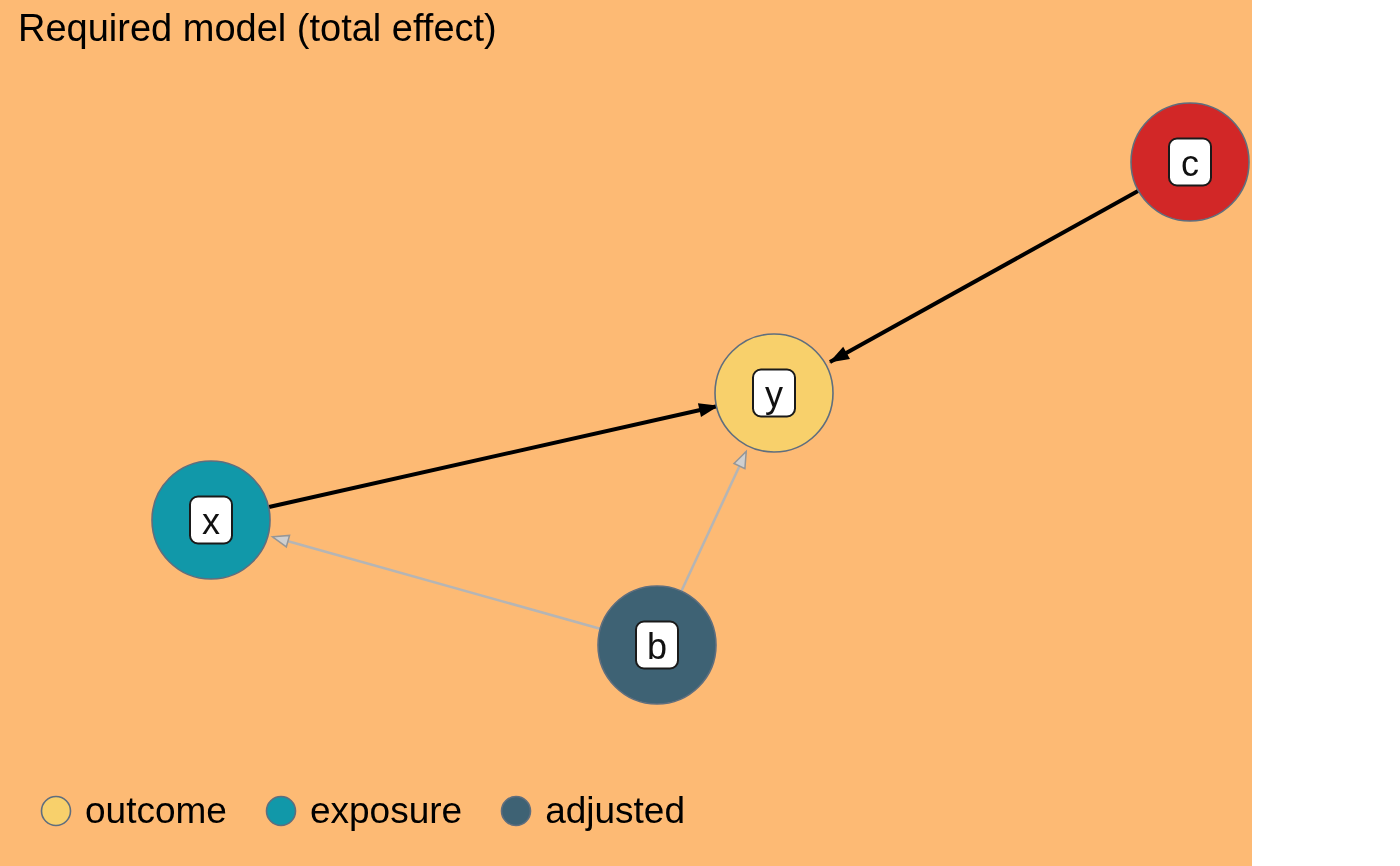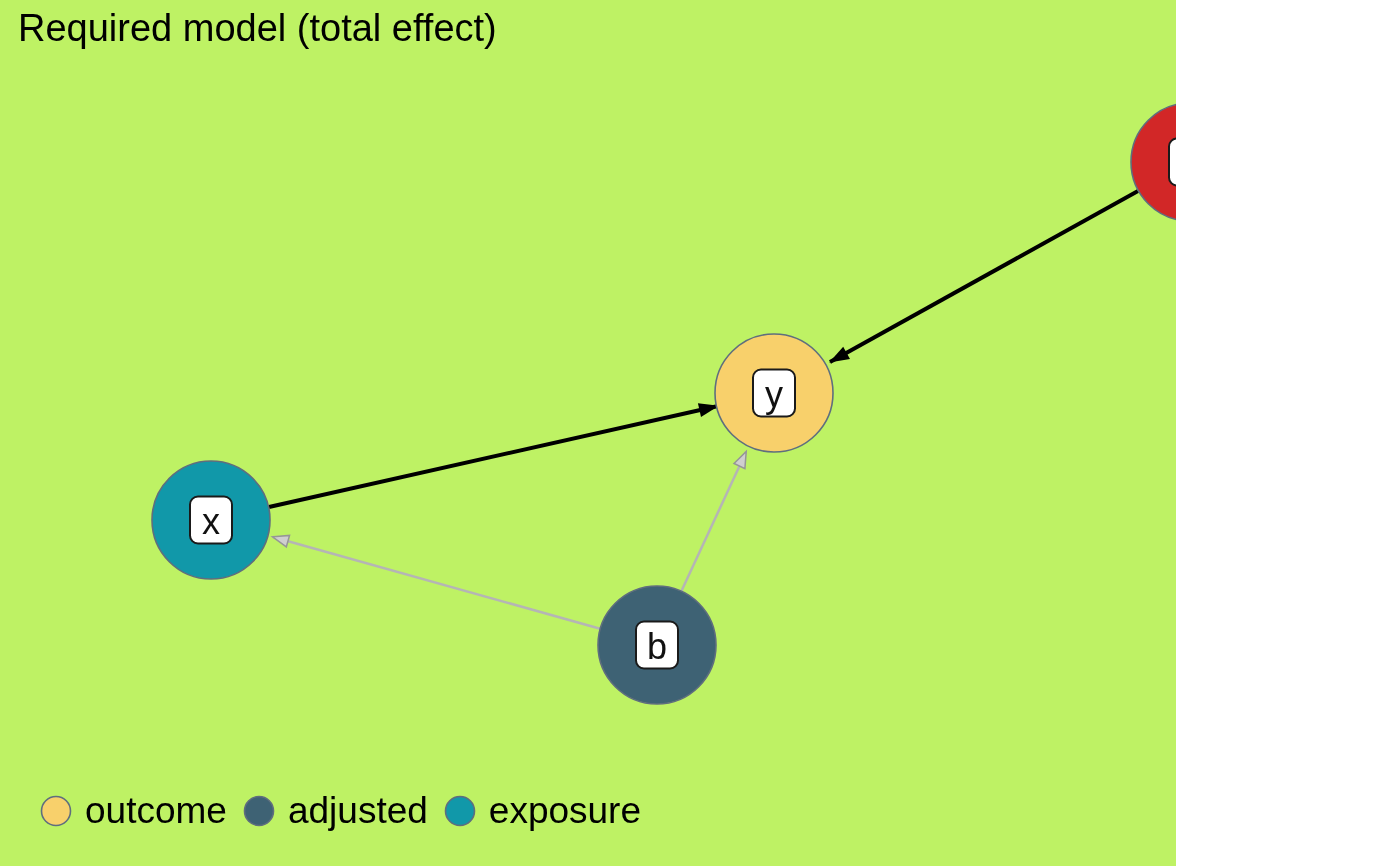--- a/index.html
+++ b/index.html
@@ -1,23 +1,22 @@
 <!DOCTYPE html>
 <html><head>
 <meta charset="utf-8">
 <style>
   html, body { margin: 0; padding: 0; background: #ffffff; }
   .stage {
     position: relative;
-    width: 1136px;
+    width: 1252px;
     height: 866px;
-    background: #bef264;
+    background: #fdba74;
     font-family: "Liberation Sans", sans-serif;
     overflow: hidden;
-    padding-left: 40px;
   }
   .title {
     position: absolute;
     top: 7px;
     left: 18px;
     margin: 0;
     font-size: 38px;
     font-weight: 400;
     color: #000000;
     letter-spacing: 0px;
@@ -34,21 +33,21 @@
     fill: #111111;
     text-anchor: middle;
     dominant-baseline: central;
   }
   .legend {
     position: absolute;
     left: 40px;
     top: 791px;
     display: flex;
     align-items: center;
-    column-gap: 16px;
+    column-gap: 38px;
   }
   .legend-item { display: flex; align-items: center; }
   .legend-item .swatch { margin-right: 13px; display: block; }
   .legend-label { font-size: 37px; color: #000000; line-height: 1.1; }
 </style>
 </head>
 <body>
 
 <div class="stage">
 
@@ -100,27 +99,27 @@
 
     <div class="legend-item">
       <svg class="swatch" width="32" height="32">
         <circle cx="16" cy="16" r="14.5" stroke-width="1.6" fill="#f8d06b" stroke="#5f6e7e"></circle>
       </svg>
       <span class="legend-label">outcome</span>
     </div>
 
     <div class="legend-item">
       <svg class="swatch" width="32" height="32">
-        <circle cx="16" cy="16" r="14.5" stroke-width="1.6" fill="#3e6274" stroke="#5f6e7e"></circle>
+        <circle cx="16" cy="16" r="14.5" stroke-width="1.6" fill="#1198a9" stroke="#5f6e7e"></circle>
       </svg>
-      <span class="legend-label">adjusted</span>
+      <span class="legend-label">exposure</span>
     </div>
 
     <div class="legend-item">
       <svg class="swatch" width="32" height="32">
-        <circle cx="16" cy="16" r="14.5" stroke-width="1.6" fill="#1198a9" stroke="#5f6e7e"></circle>
+        <circle cx="16" cy="16" r="14.5" stroke-width="1.6" fill="#3e6274" stroke="#5f6e7e"></circle>
       </svg>
-      <span class="legend-label">exposure</span>
+      <span class="legend-label">adjusted</span>
     </div>
 
 
   </div>
 </div>
 
 </body></html>

